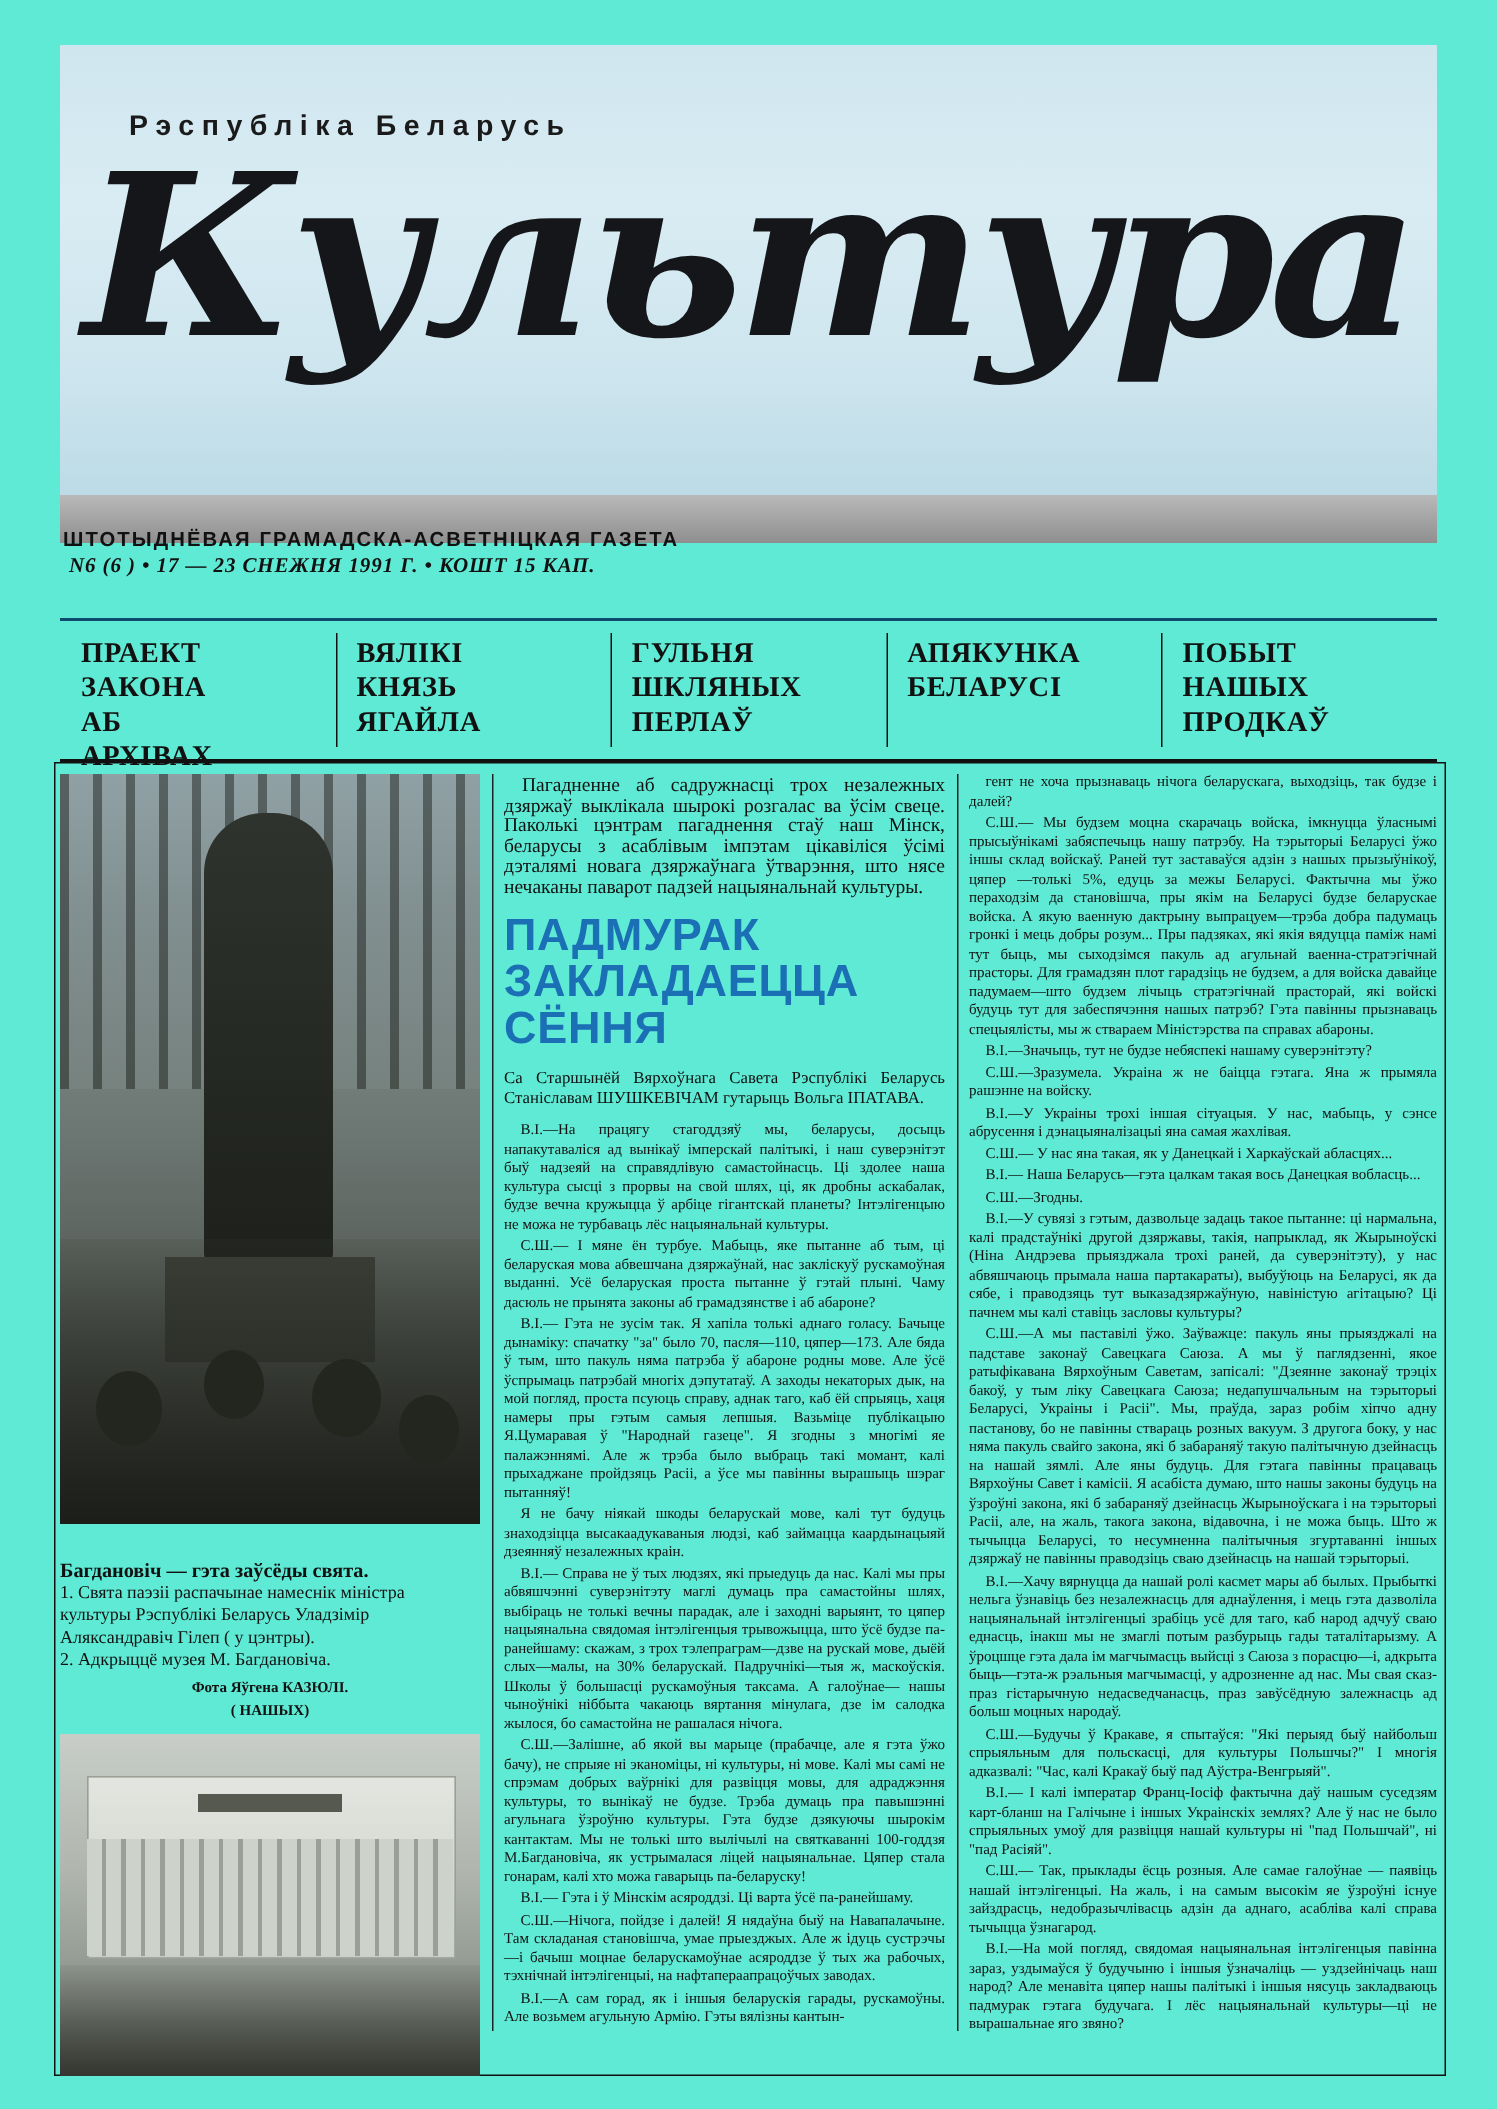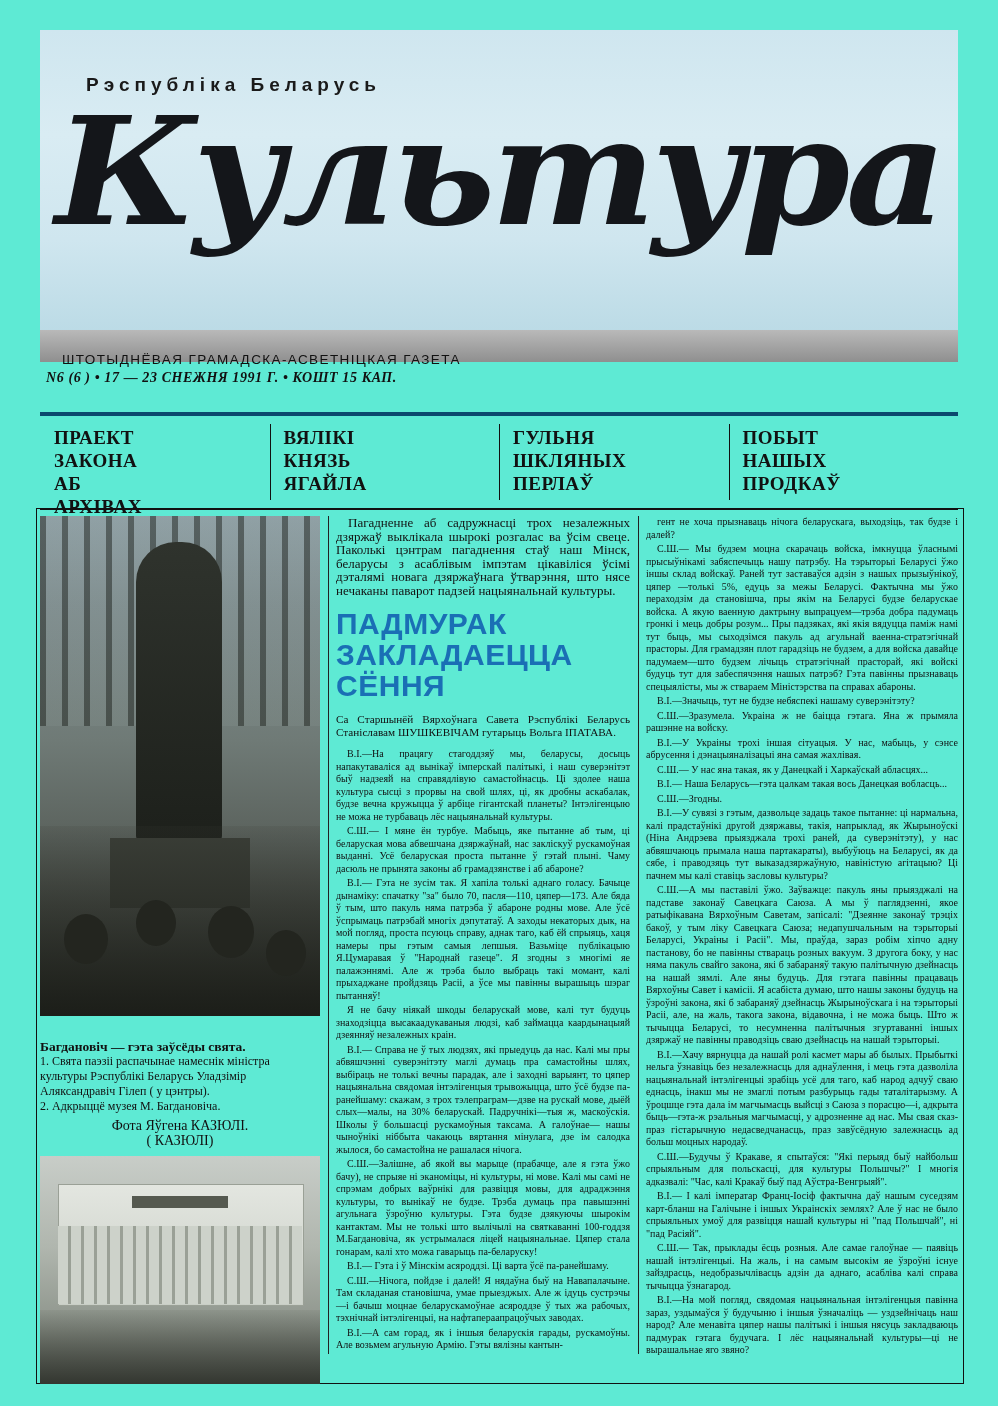--- a/index.html
+++ b/index.html
@@ -10,28 +10,28 @@
   .masthead{position:absolute;left:40px;top:30px;width:918px;height:300px;
     background:linear-gradient(180deg,#cfe6ef 0%,#d9ecf3 35%,#cfe6ef 70%,#bcdbe6 100%);}
   .republika{position:absolute;left:46px;top:44px;font-family:"Liberation Sans",sans-serif;
     font-size:19px;letter-spacing:5px;font-weight:700;color:#1a1a1a;}
   .logo{position:absolute;left:0;top:56px;width:918px;text-align:center;
     font-family:"DejaVu Serif",serif;font-weight:700;font-style:italic;
     font-size:150px;line-height:170px;letter-spacing:-4px;color:#14161a;
     transform:scaleX(1.04);}
   .greyband{position:absolute;left:40px;top:330px;width:918px;height:32px;
     background:linear-gradient(180deg,#b9b9b9,#8f8f8f);}
-  .subline{position:absolute;left:62px;top:352px;font-family:"Liberation Sans",sans-serif;
-    font-size:13.5px;font-weight:400;letter-spacing:1.4px;color:#111;}
+  .subline{position:absolute;left:42px;top:352px;font-family:"Liberation Sans",sans-serif;
+    font-size:13.5px;font-weight:700;letter-spacing:1.4px;color:#111;}
   .issueline{position:absolute;left:46px;top:370px;font-family:"Liberation Serif",serif;
     font-size:14px;font-style:italic;font-weight:700;letter-spacing:.6px;color:#111;}
 
   
   .teasers{position:absolute;left:40px;top:412px;width:918px;height:92px;
-    border-top:4px solid #0c4a6e;border-bottom:2px solid #111;display:flex;}
+    border-top:2px solid #0c4a6e;border-bottom:2px solid #111;display:flex;}
   .teaser{flex:1;padding:10px 6px 0 14px;position:relative;}
   .teaser + .teaser::before{content:"";position:absolute;left:0;top:8px;bottom:8px;
     border-left:1px solid #111;}
   .teaser span{display:block;font-family:"Liberation Serif",serif;font-weight:700;
     font-size:19px;line-height:23px;letter-spacing:.5px;}
 
   
   .content{position:absolute;left:40px;top:516px;width:918px;height:858px;}
   .col{position:absolute;top:0;}
   .col.c1{left:0;width:280px;}
@@ -58,21 +58,21 @@
   .bldg{position:absolute;left:18px;top:28px;width:244px;height:120px;
     background:linear-gradient(180deg,#e3e6e0,#c9cec6);border:1px solid #9aa096;}
   .bldgcols{position:absolute;left:18px;top:70px;width:244px;height:78px;
     background:repeating-linear-gradient(90deg,#cdd2ca 0 10px,#9aa096 10px 13px);}
   .bsign{position:absolute;left:92px;top:40px;width:96px;height:12px;background:#55594f;}
   .bcrowd{position:absolute;left:0;bottom:0;width:280px;height:74px;
     background:linear-gradient(180deg,rgba(120,126,116,.25),rgba(45,48,42,.9));}
 
   .caption{margin-top:23px;font-family:"Liberation Serif",serif;font-size:12px;line-height:15px;color:#111;}
   .caption .b{font-weight:700;font-size:13.5px;}
-  .caption .cred{font-weight:400;font-size:14px;}
+  .caption .cred{font-weight:700;font-size:10px;}
 
   
   .lead{font-family:"Liberation Serif",serif;font-size:13px;line-height:13.6px;
     text-align:justify;text-indent:12px;margin:0 0 10px 0;}
   .headline{font-family:"Liberation Sans",sans-serif;font-weight:700;
     font-size:30px;line-height:31px;letter-spacing:.5px;color:#1a6fb5;margin:2px 0 12px 0;}
   .standfirst{font-family:"Liberation Serif",serif;font-size:11.2px;line-height:13.4px;
     text-align:justify;margin:0 0 9px 0;}
   p.body{font-family:"Liberation Serif",serif;font-size:10px;line-height:12.5px;
     text-align:justify;text-indent:11px;margin:0 0 2px 0;}
@@ -102,20 +102,24 @@
       <span>ВЯЛІКІ</span>
       <span>КНЯЗЬ</span>
       <span>ЯГАЙЛА</span>
     </div>
     <div class="teaser">
       <span>ГУЛЬНЯ</span>
       <span>ШКЛЯНЫХ</span>
       <span>ПЕРЛАЎ</span>
     </div>
     <div class="teaser">
+      <span>АПЯКУНКА</span>
+      <span>БЕЛАРУСІ</span>
+    </div>
+    <div class="teaser">
       <span>ПОБЫТ</span>
       <span>НАШЫХ</span>
       <span>ПРОДКАЎ</span>
     </div>
   </div>
 
   <div class="frame"></div>
   <div class="content">
     <div class="vrule v1"></div>
     <div class="vrule v2"></div>
@@ -130,21 +134,21 @@
           <div class="head" style="left:96px;bottom:70px;width:40px;height:46px;"></div>
           <div class="head" style="left:168px;bottom:58px;width:46px;height:52px;"></div>
           <div class="head" style="left:226px;bottom:40px;width:40px;height:46px;"></div>
         </div>
       </div>
       <div class="caption">
         <div class="b">Багдановіч — гэта заўсёды свята.</div>
         <div>1. Свята паэзіі распачынае намеснік міністра культуры Рэспублікі Беларусь Уладзімір Аляксандравіч Гілеп ( у цэнтры).</div>
         <div>2. Адкрыццё музея М. Багдановіча.</div>
         <div class="cred" style="text-align:center;margin-top:4px;">Фота Яўгена КАЗЮЛІ.</div>
-        <div class="cred" style="text-align:center;">( КАЗЮЛІ)</div>
+        <div class="cred" style="text-align:center;">( НАШЫХ)</div>
       </div>
       <div class="photo bottom">
         <div class="bldg"></div>
         <div class="bldgcols"></div>
         <div class="bsign"></div>
         <div class="bcrowd"></div>
       </div>
     </div>
 
     <div class="col c2">

